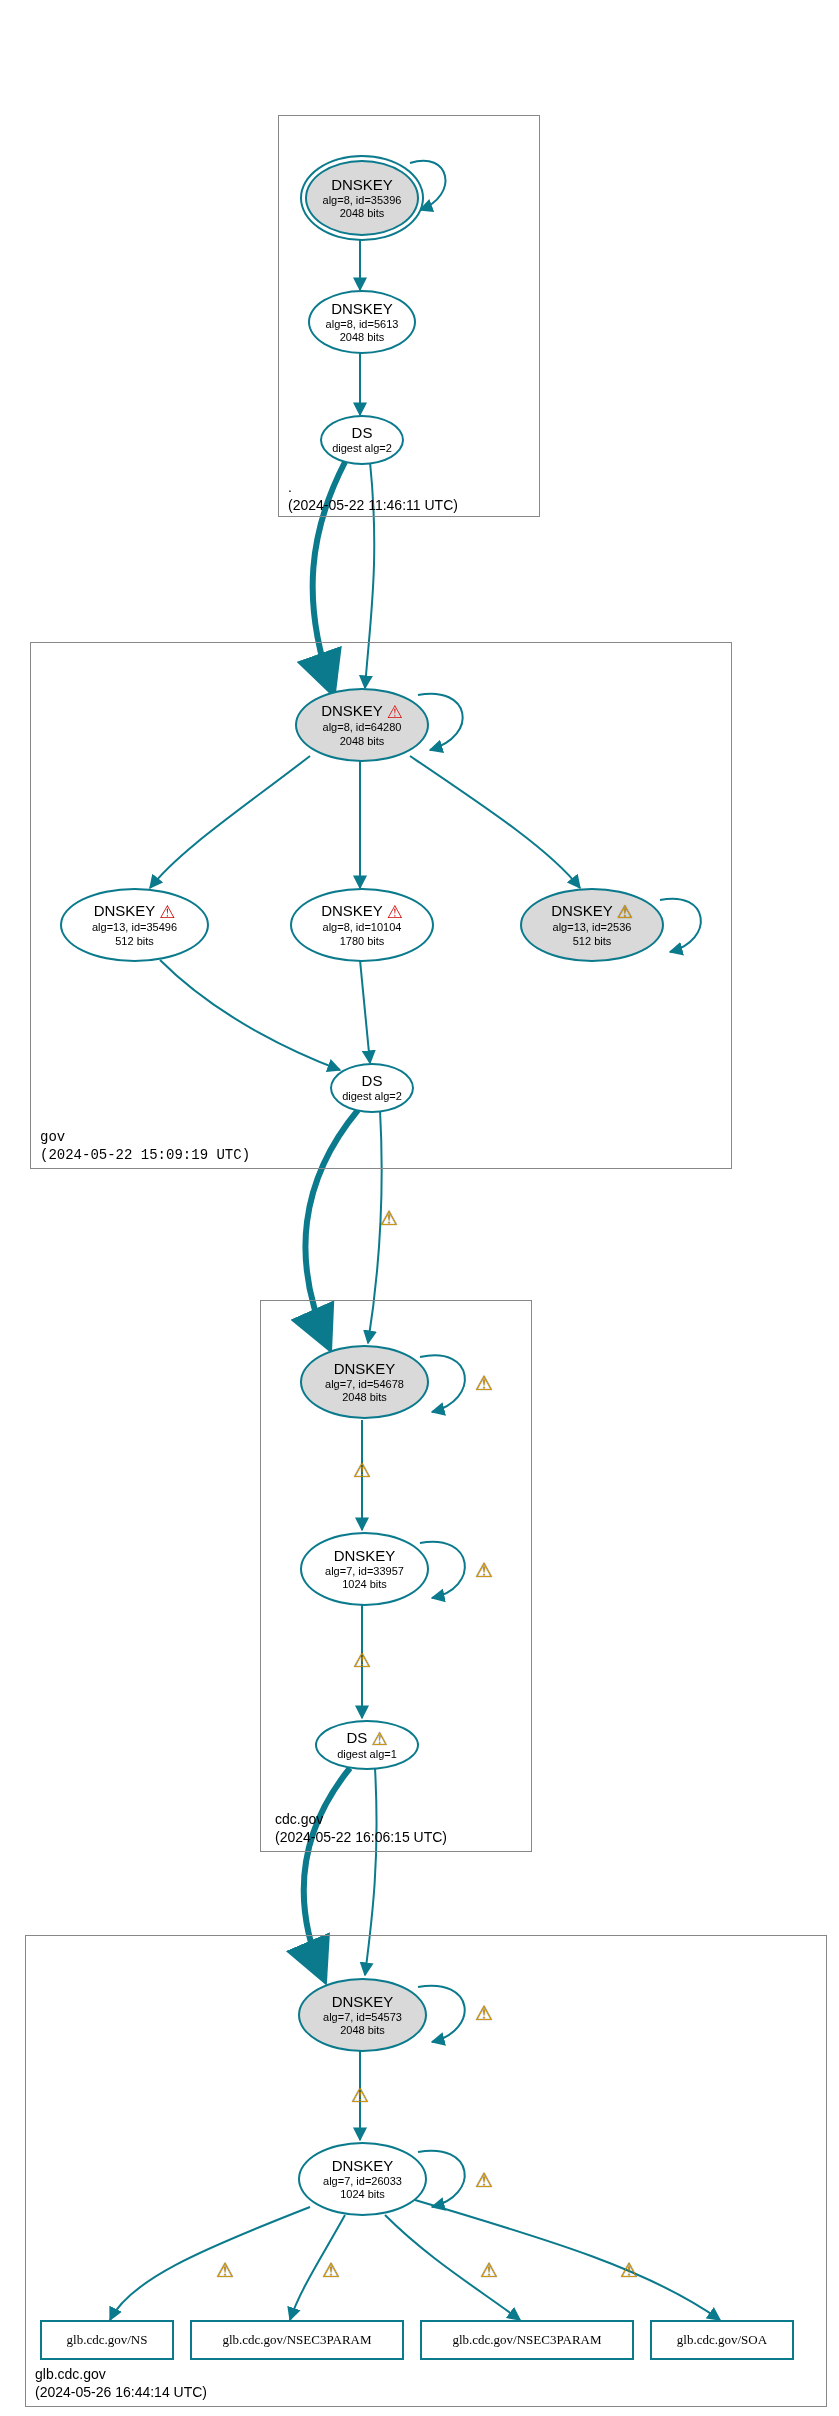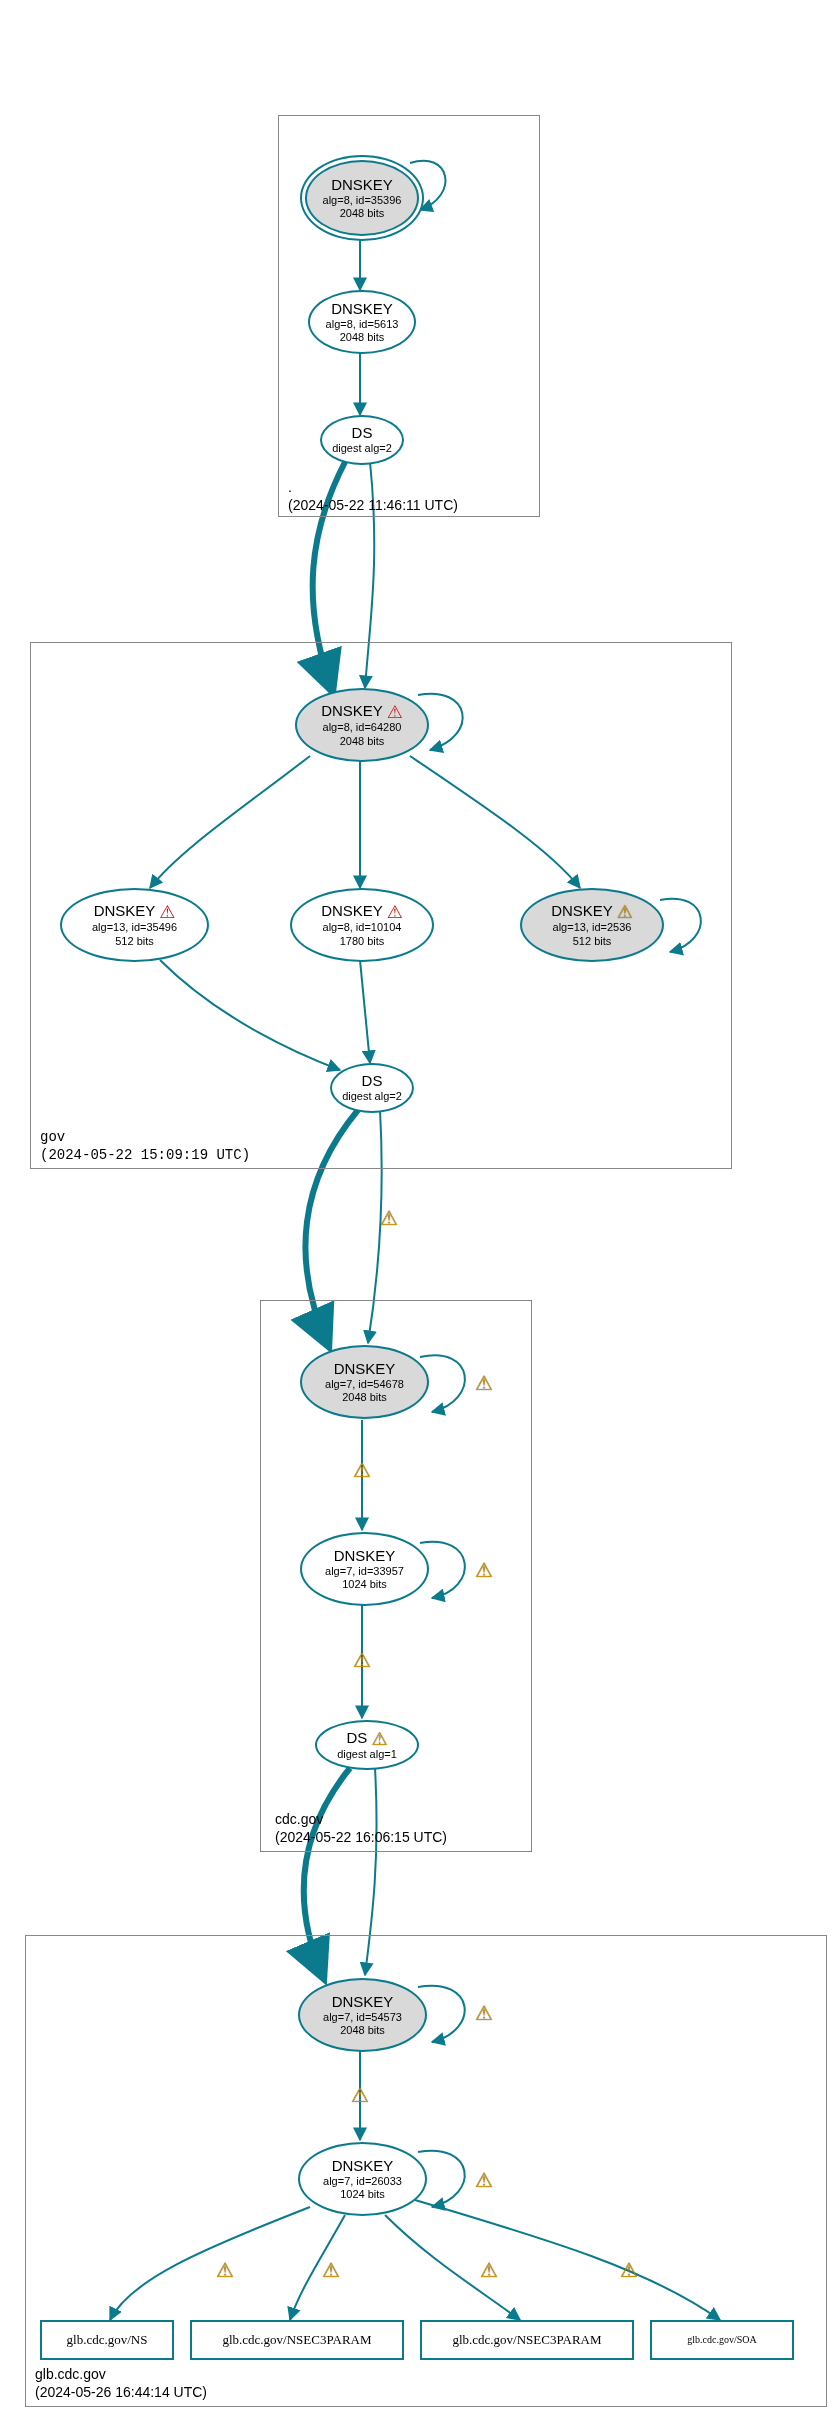--- a/index.html
+++ b/index.html
@@ -208,21 +208,21 @@
 <div class="node roundrect" style="left:40px; top:2320px; width:130px; height:36px;">
   <span class="title" style="font-size:13px;">glb.cdc.gov/NS</span>
 </div>
 <div class="node roundrect" style="left:190px; top:2320px; width:210px; height:36px;">
   <span class="title" style="font-size:13px;">glb.cdc.gov/NSEC3PARAM</span>
 </div>
 <div class="node roundrect" style="left:420px; top:2320px; width:210px; height:36px;">
   <span class="title" style="font-size:13px;">glb.cdc.gov/NSEC3PARAM</span>
 </div>
 <div class="node roundrect" style="left:650px; top:2320px; width:140px; height:36px;">
-  <span class="title" style="font-size:10px;">glb.cdc.gov/SOA</span>
+  <span class="title" style="font-size:13px;">glb.cdc.gov/SOA</span>
 </div>
 
 <div class="badge yellow" style="left:380px; top:1208px;">⚠</div>
 <div class="badge yellow" style="left:475px; top:1373px;">⚠</div>
 <div class="badge yellow" style="left:353px; top:1460px;">⚠</div>
 <div class="badge yellow" style="left:475px; top:1560px;">⚠</div>
 <div class="badge yellow" style="left:353px; top:1650px;">⚠</div>
 <div class="badge yellow" style="left:475px; top:2003px;">⚠</div>
 <div class="badge yellow" style="left:351px; top:2085px;">⚠</div>
 <div class="badge yellow" style="left:475px; top:2170px;">⚠</div>

